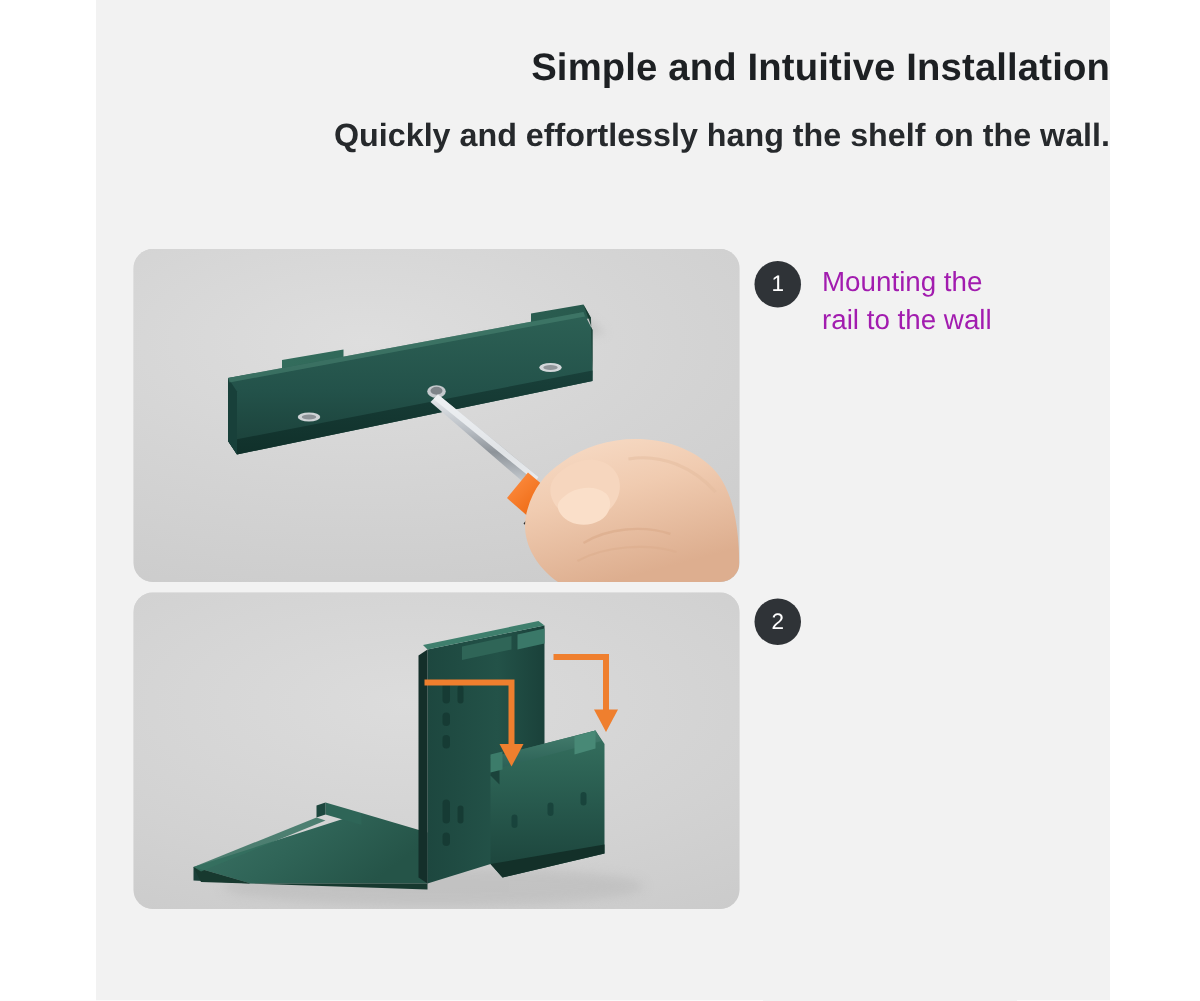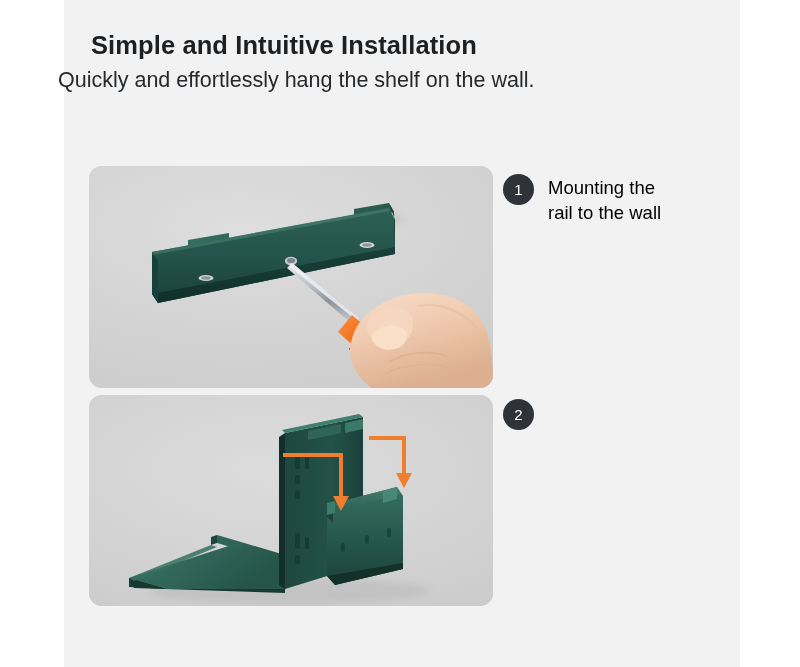--- a/index.html
+++ b/index.html
@@ -25,39 +25,39 @@
     left: 64px;
     top: 0;
     width: 676px;
     height: 667px;
     background: #f2f2f2;
   }
 
   
   #header {
     position: absolute;
-    left: 53px;
+    left: 64px;
     top: 30px;
     width: 676px;
-    text-align: left;
+    text-align: right;
   }
   #title {
     font-size: 25.5px;
     font-weight: 600;
     color: #1d2023;
     letter-spacing: 0.1px;
     line-height: 30px;
     padding-left: 38px;
   }
   #subtitle {
     font-size: 21.5px;
-    font-weight: 400;
+    font-weight: 700;
     color: #26292c;
     line-height: 28px;
-    margin-top: 6px;
+    margin-top: 16px;
     padding-left: 5px;
   }
 
   
   .panel {
     position: absolute;
     left: 89px;
     width: 404px;
     border-radius: 13px;
     overflow: hidden;
@@ -100,21 +100,21 @@
     font-weight: 500;
     display: flex;
     align-items: center;
     justify-content: center;
     flex: 0 0 auto;
     margin-top: 1px;
   }
   .step-text {
     font-size: 18.5px;
     line-height: 25px;
-    color: #000000;
+    color: #a21caf;
     font-weight: 400;
     white-space: pre-line;
     padding-top: 2px;
   }
 
   
   .art { position: absolute; inset: 0; }
 </style>
 </head>
 <body>

